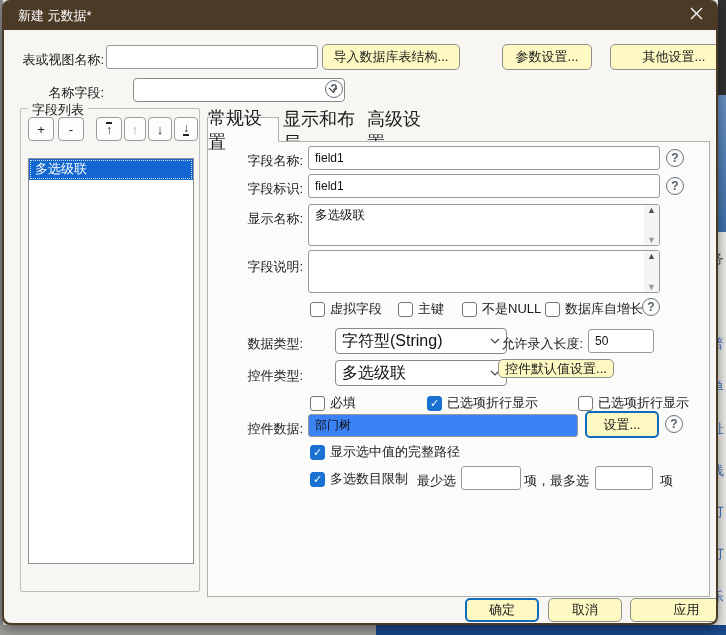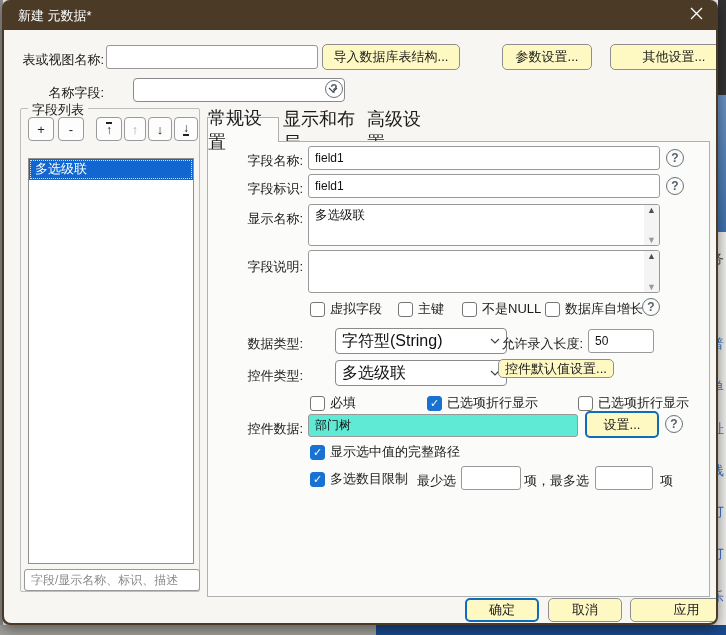--- a/index.html
+++ b/index.html
@@ -141,21 +141,20 @@
       <div class="abs tool-btn" style="left:144px; top:87px; width:24px; height:24px;">
         <span>↓</span>
       </div>
       <div class="abs tool-btn" style="left:170px; top:87px; width:24px; height:24px;">
         <span class="bar-bottom-glyph">↓</span>
       </div>
 
       <div class="abs listbox" style="left:24px; top:128px; width:166px; height:406px;">
         <div class="list-item selected">多选级联</div>
       </div>
-      <input class="abs txt" style="left: 20px; top: 539px; width: 176px; height: 22px; font-size: 12px;" placeholder="字段/显示名称、标识、描述">
 
       <div class="abs tab active" style="left:203px; top:87px; width:72px; height:25px;">常规设置</div>
       <div class="abs tab" style="left:279px; top:90px; width:82px; height:21px;">显示和布局</div>
       <div class="abs tab" style="left:363px; top:90px; width:70px; height:21px;">高级设置</div>
 
       <div class="abs panel" style="left:203px; top:111px; width:503px; height:456px;"></div>
 
       <div class="abs lbl" style="left:229px; top:122px; width:70px;">字段名称:</div>
       <input class="abs txt" style="left: 304px; top: 116px; width: 352px; height: 24px;" value="field1">
       <div class="abs help" style="left:662px; top:119px;">?</div>
@@ -228,21 +227,21 @@
             <span class="check">✓</span>
           </span>
         <span class="cblabel">已选项折行显示</span>
       </div>
       <div class="abs cb" style="left:574px; top:364px;">
         <span class="cbbox"></span>
         <span class="cblabel">已选项折行显示</span>
       </div>
 
       <div class="abs lbl" style="left:229px; top:390px; width:70px;">控件数据:</div>
-      <input class="abs txt" style="left: 304px; top: 384px; width: 270px; height: 23px; background: #5eead4;" value="部门树">
+      <input class="abs txt" style="left: 304px; top: 384px; width: 270px; height: 23px; background: #3b82f6;" value="部门树">
       <div class="abs btn primary" style="left:581px; top:381px; width:74px; height:27px;">设置...</div>
       <div class="abs help" style="left:661px; top:385px;">?</div>
 
       <div class="abs cb" style="left:306px; top:413px;">
         <span class="cbbox checked">
             <span class="check">✓</span>
           </span>
         <span class="cblabel">显示选中值的完整路径</span>
       </div>
 

